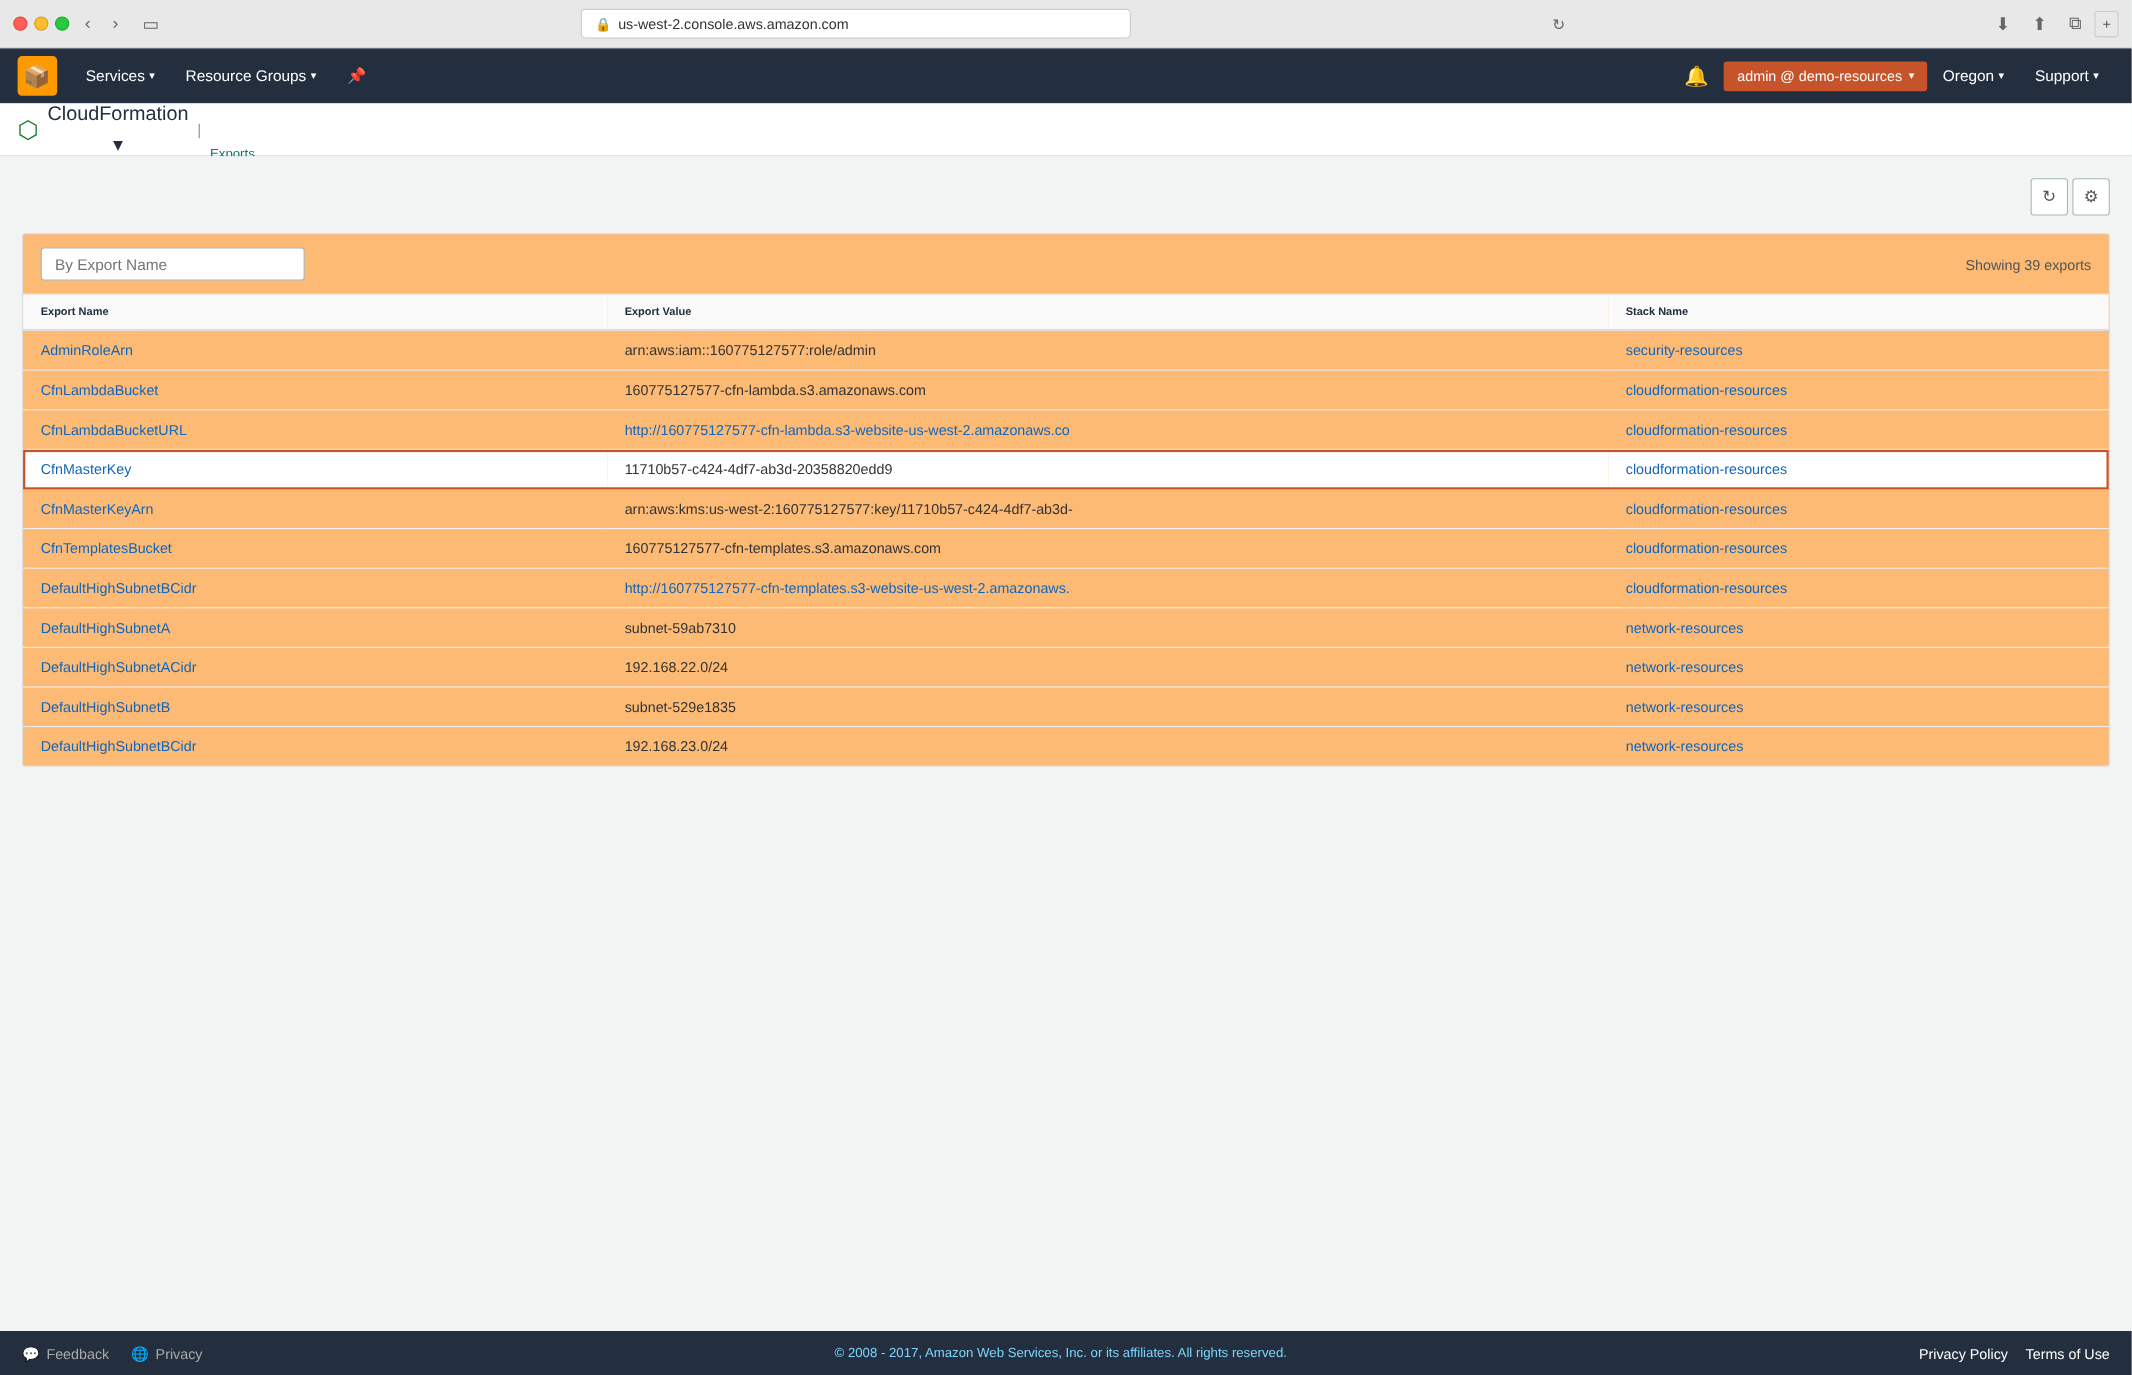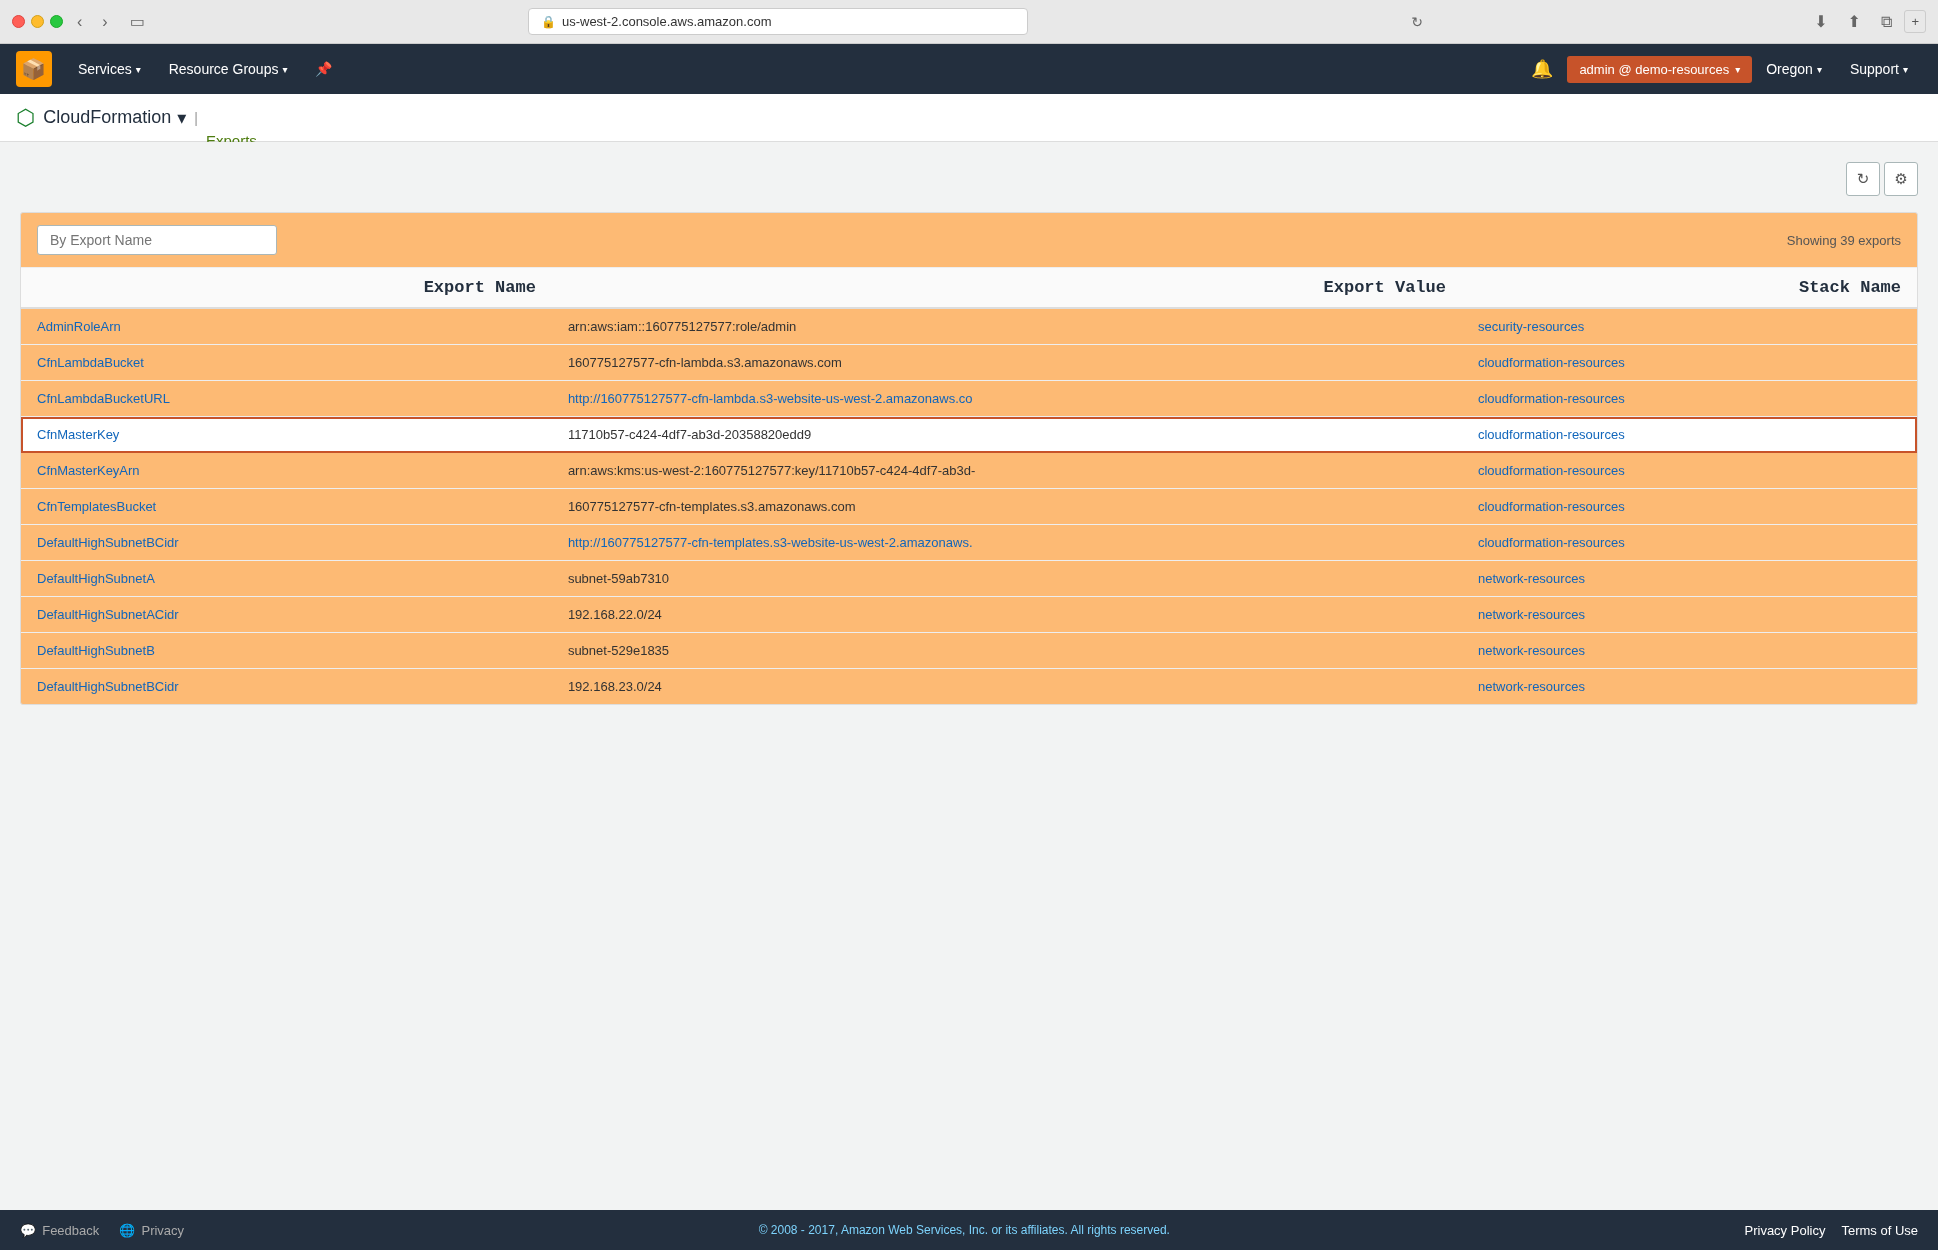--- a/index.html
+++ b/index.html
@@ -27,42 +27,42 @@
     .nav-item { color: white; padding: 0 14px; height: 50px; display: flex; align-items: center; gap: 4px; cursor: pointer; font-size: 14px; font-weight: 500; white-space: nowrap; }
     .nav-item .caret { font-size: 10px; }
     .nav-spacer { flex: 1; }
     .nav-bell { color: white; padding: 0 14px; height: 50px; display: flex; align-items: center; cursor: pointer; font-size: 18px; }
     .nav-user { background: #c7532a; border-radius: 3px; padding: 6px 12px; display: flex; align-items: center; gap: 6px; cursor: pointer; font-size: 13px; color: white; white-space: nowrap; }
     .nav-user .caret { font-size: 10px; }
 
     
     .service-bar { background: white; border-bottom: 1px solid #ddd; display: flex; align-items: center; padding: 0 16px; height: 48px; gap: 0; }
     .service-logo { color: #1a7f2c; font-size: 22px; margin-right: 8px; }
-    .service-name { font-size: 18px; font-weight: 500; color: #232f3e; display: flex; align-items: center; gap: 6px; cursor: pointer; }
+    .service-name { font-size: 18px; font-weight: 500; color: #232f3e; display: flex; align-items: center; gap: 6px; cursor: pointer; flex-direction: column; }
     .service-sep { color: #999; margin: 0 8px; }
-    .service-page { font-size: 15px; color: #4d7c0f; margin-top: 45px; }
+    .service-page { font-size: 12px; color: #0f766e; margin-top: 45px; }
 
     
     .main-content { flex: 1; background: #f2f3f3; padding: 20px 20px 0 20px; }
 
     
     .toolbar-row { display: flex; justify-content: flex-end; margin-bottom: 16px; gap: 4px; }
     .icon-btn { background: white; border: 1px solid #aab7b8; border-radius: 3px; width: 34px; height: 34px; display: flex; align-items: center; justify-content: center; cursor: pointer; font-size: 15px; color: #555; }
 
     
     .table-container { background: #fdba74; border: 1px solid #ddd; border-radius: 3px; }
 
     
     .filter-row { display: flex; align-items: center; justify-content: space-between; padding: 12px 16px; border-bottom: 1px solid #eee; }
     .filter-input { border: 1px solid #aab7b8; border-radius: 3px; padding: 6px 12px; font-size: 14px; color: #888; width: 240px; outline: none; }
     .showing-text { font-size: 13px; color: #555; }
 
     
     .exports-table { width: 100%; border-collapse: collapse; }
-    .exports-table th { text-align: right; padding: 10px 16px; font-size: 17px; font-weight: 700; color: #232f3e; background: #fafafa; border-bottom: 2px solid #ddd; border-top: none; font-family: Liberation Mono, monospace; }
+    .exports-table th { text-align: left; padding: 10px 16px; font-size: 10px; font-weight: 700; color: #232f3e; background: #fafafa; border-bottom: 2px solid #ddd; border-top: none; }
     .exports-table td { padding: 10px 16px; font-size: 13px; color: #333; border-bottom: 1px solid #eee; vertical-align: middle; }
     .exports-table tr:last-child td { border-bottom: none; }
     .exports-table a, .link-text { color: #1166bb; text-decoration: none; cursor: pointer; }
 
     
     .highlighted-row td { background: white; }
     .highlighted-row { outline: 2px solid #c7532a; outline-offset: -2px; }
 
     
     .page-footer { background: #232f3e; color: #aaa; display: flex; align-items: center; padding: 0 20px; height: 40px; font-size: 13px; flex-shrink: 0; margin-top: auto; }

